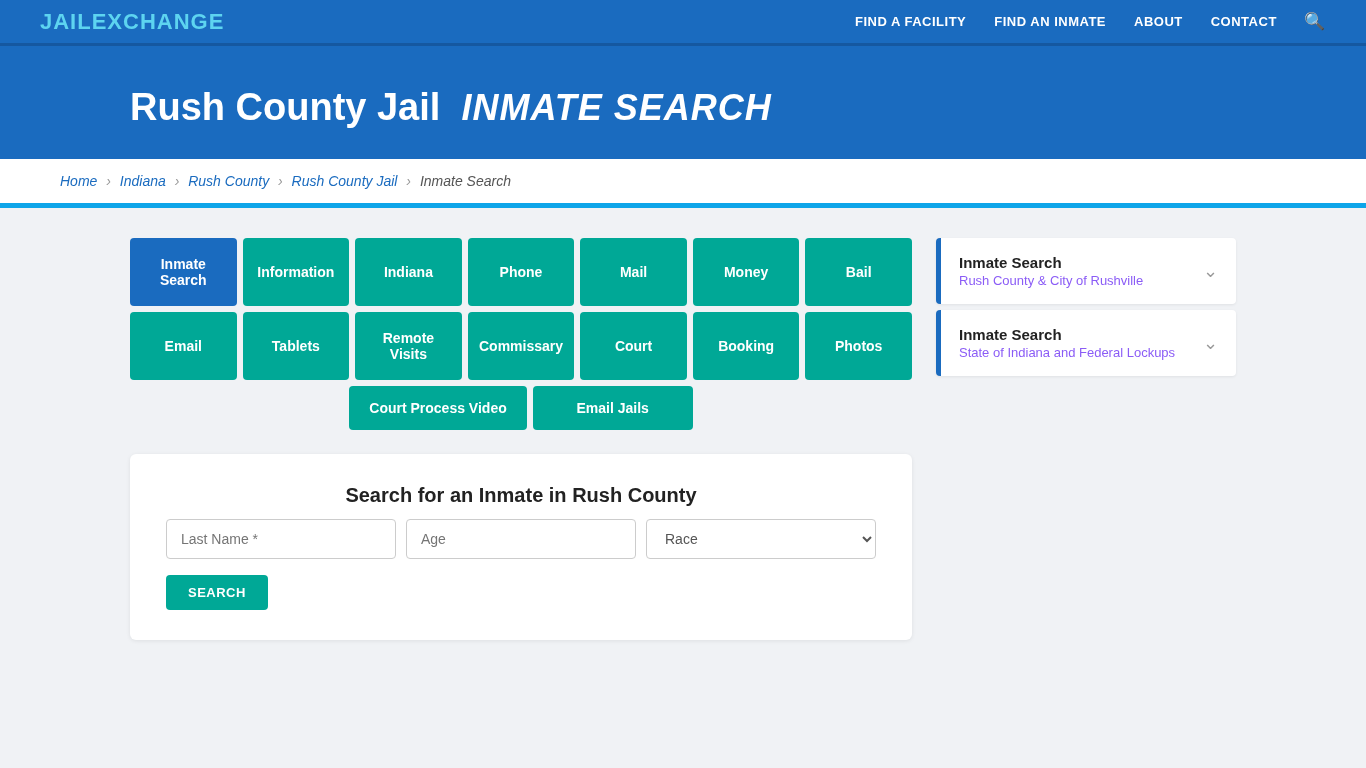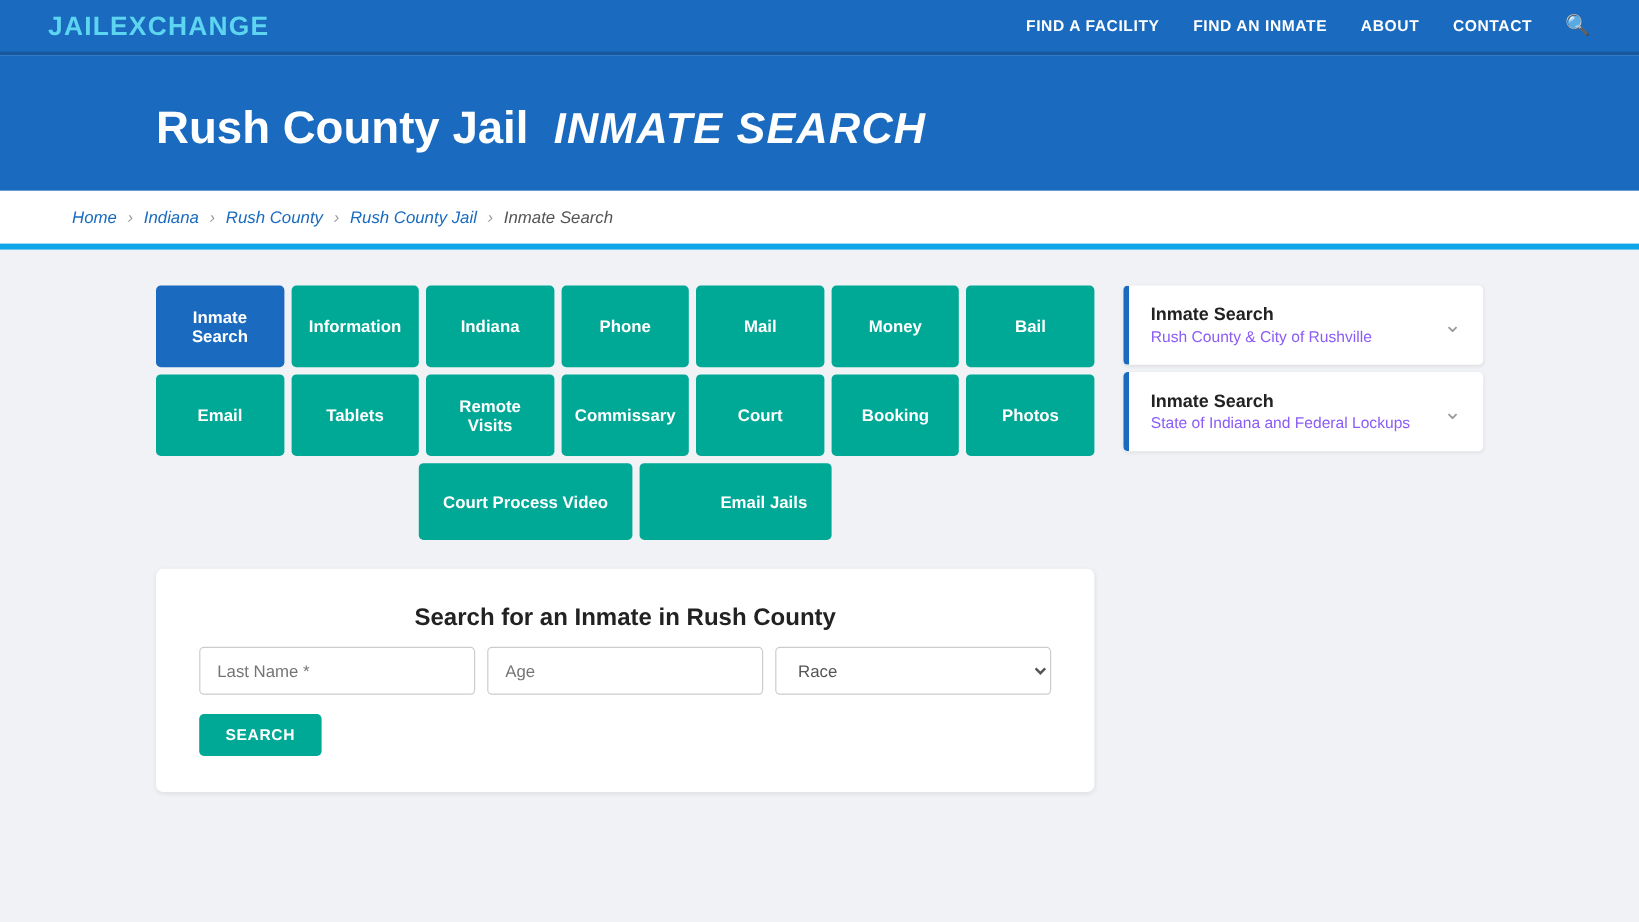--- a/index.html
+++ b/index.html
@@ -120,22 +120,21 @@
       margin-bottom: 6px;
     }
     .tabs-row3 {
       display: flex;
       justify-content: center;
       gap: 6px;
       margin-bottom: 24px;
     }
     .tabs-row3 .tab-btn {
       min-width: 160px;
-      padding: 24px 20px;
-      text-align: right;
+      padding: 14px 20px;
     }
 
     
     .search-panel {
       background: #fff;
       border-radius: 6px;
       padding: 30px 36px;
       box-shadow: 0 1px 4px rgba(0,0,0,0.08);
     }
     .search-panel h2 {

